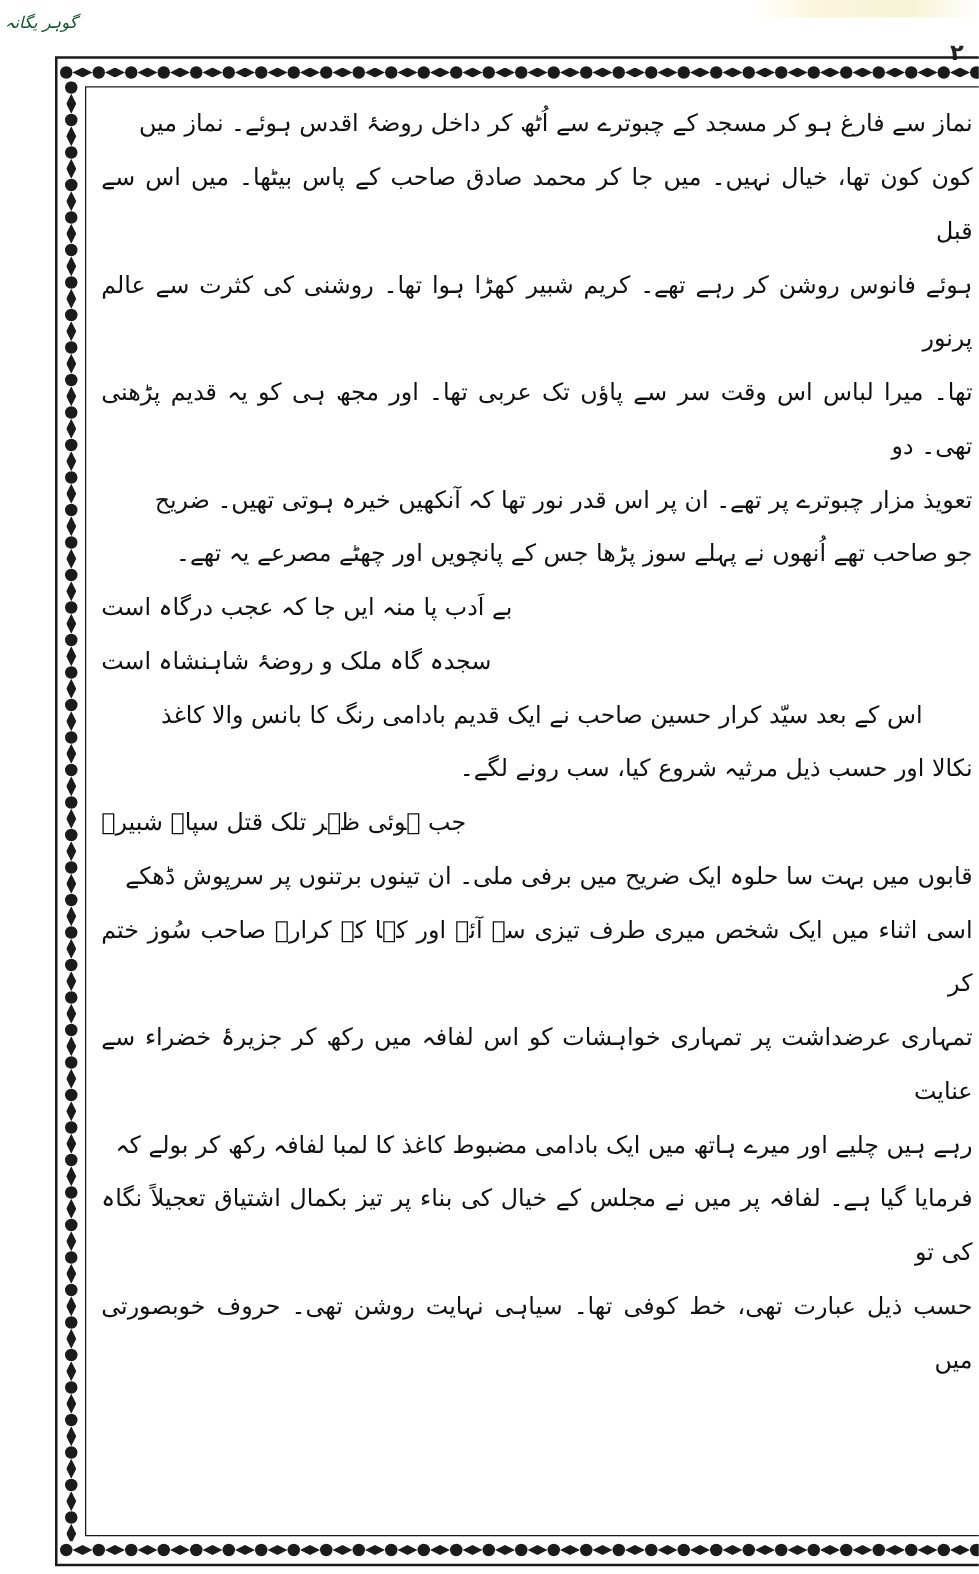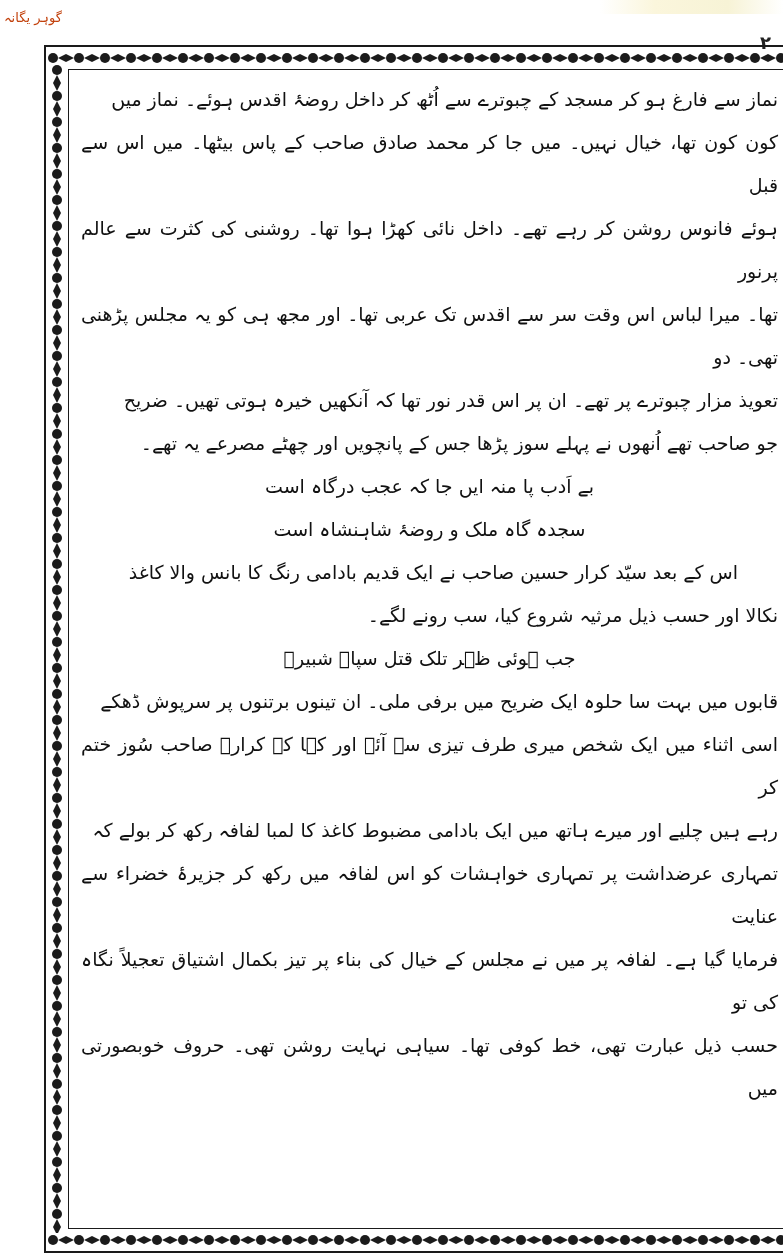--- a/index.html
+++ b/index.html
@@ -21,22 +21,23 @@
       top: 0;
       width: 183px;
       height: 14px;
       background: linear-gradient(90deg, rgba(255,255,255,0) 0%, #fbf6dc 30%, #f7f3d6 70%, rgba(255,255,255,0) 100%);
     }
     .running-head {
       position: absolute;
       left: 4px;
       top: 10px;
       font-size: 13px;
+      font-style: italic;
       direction: rtl;
-      color: #c2410c;
+      color: #14532d;
     }
     .page-number {
       position: absolute;
       right: 12px;
       top: 32px;
       font-size: 18px;
       font-weight: bold;
       color: #222;
     }
     .frame {
@@ -104,21 +105,21 @@
       direction: rtl;
       text-align: justify;
       text-align-last: right;
       font-family: "DejaVu Sans", sans-serif;
       font-size: 19px;
       line-height: 43px;
       margin: 0;
     }
     .verse {
       direction: rtl;
-      text-align: center;
+      text-align: left;
       font-family: "DejaVu Sans", sans-serif;
       font-size: 19px;
       line-height: 43px;
       margin: 0;
     }
     .para.indent {
       padding-right: 40px;
     }
     .para.last-line {
       text-align: center;
@@ -437,22 +438,22 @@
       <span class="bead-dot"></span>
       <span class="bead-diamond"></span>
       <span class="bead-dot"></span>
       <span class="bead-diamond"></span>
     </div>
 
   <div class="inner">
     <div>
       <p class="para">نماز سے فارغ ہو کر مسجد کے چبوترے سے اُٹھ کر داخل روضۂ اقدس ہوئے۔ نماز میں</p>
       <p class="para">کون کون تھا، خیال نہیں۔ میں جا کر محمد صادق صاحب کے پاس بیٹھا۔ میں اس سے قبل</p>
-      <p class="para">ہوئے فانوس روشن کر رہے تھے۔ داخل نائی کھڑا ہوا تھا۔ روشنی کی کثرت سے عالم پرنور</p>
-      <p class="para">تھا۔ میرا لباس اس وقت سر سے اقدس تک عربی تھا۔ اور مجھ ہی کو یہ مجلس پڑھنی تھی۔ دو</p>
+      <p class="para">ہوئے فانوس روشن کر رہے تھے۔ کریم شبیر کھڑا ہوا تھا۔ روشنی کی کثرت سے عالم پرنور</p>
+      <p class="para">تھا۔ میرا لباس اس وقت سر سے پاؤں تک عربی تھا۔ اور مجھ ہی کو یہ قدیم پڑھنی تھی۔ دو</p>
       <p class="para">تعویذ مزار چبوترے پر تھے۔ ان پر اس قدر نور تھا کہ آنکھیں خیرہ ہوتی تھیں۔ ضریح</p>
       <p class="para last-line">جو صاحب تھے اُنھوں نے پہلے سوز پڑھا جس کے پانچویں اور چھٹے مصرعے یہ تھے۔</p>
     </div>
 
     <div>
       <p class="verse">بے اَدب پا منہ ایں جا کہ عجب درگاہ است</p>
       <p class="verse">سجدہ گاہ ملک و روضۂ شاہنشاہ است</p>
     </div>
 
     <div>
@@ -460,20 +461,20 @@
       <p class="para last-line">نکالا اور حسب ذیل مرثیہ شروع کیا، سب رونے لگے۔</p>
     </div>
 
     <div>
       <p class="verse">جب ہوئی ظہر تلک قتل سپاہ شبیرؑ</p>
     </div>
 
     <div>
       <p class="para">قابوں میں بہت سا حلوہ ایک ضریح میں برفی ملی۔ ان تینوں برتنوں پر سرپوش ڈھکے</p>
       <p class="para">اسی اثناء میں ایک شخص میری طرف تیزی سے آئے اور کہا کہ کرارؔ صاحب سُوز ختم کر</p>
+      <p class="para">تمہاری عرضداشت پر تمہاری خواہشات کو اس لفافہ میں رکھ کر جزیرۂ خضراء سے عنایت</p>
       <p class="para">رہے ہیں چلیے اور میرے ہاتھ میں ایک بادامی مضبوط کاغذ کا لمبا لفافہ رکھ کر بولے کہ</p>
-      <p class="para">تمہاری عرضداشت پر تمہاری خواہشات کو اس لفافہ میں رکھ کر جزیرۂ خضراء سے عنایت</p>
       <p class="para">فرمایا گیا ہے۔ لفافہ پر میں نے مجلس کے خیال کی بناء پر تیز بکمال اشتیاق تعجیلاً نگاہ کی تو</p>
       <p class="para">حسب ذیل عبارت تھی، خط کوفی تھا۔ سیاہی نہایت روشن تھی۔ حروف خوبصورتی میں</p>
 
     </div>
   </div>
 </div>
 
 </body></html>

